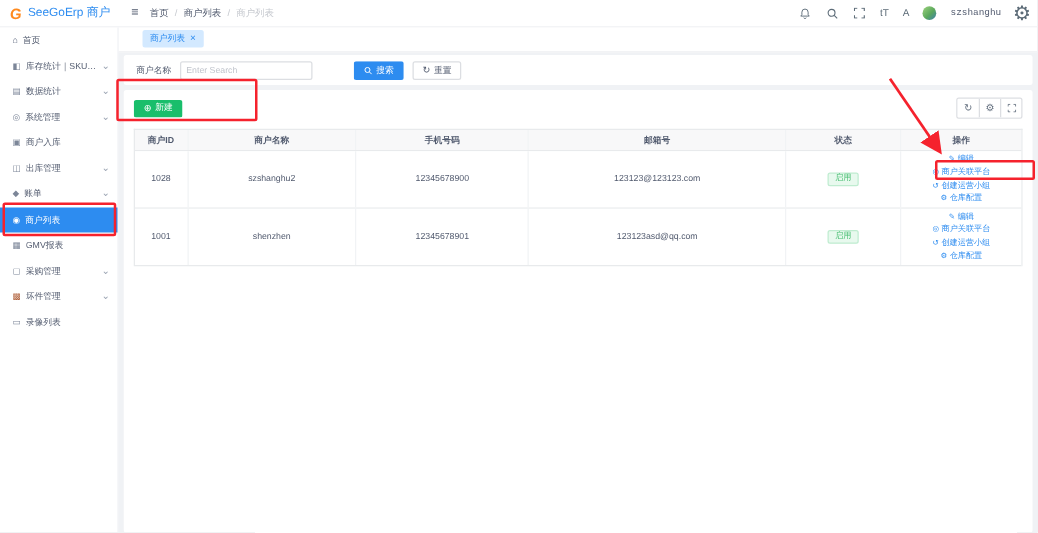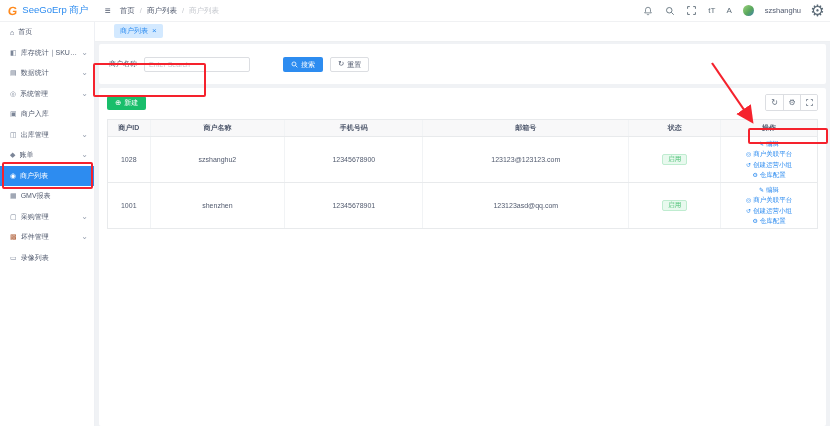--- a/index.html
+++ b/index.html
@@ -19,21 +19,21 @@
   .crumb { color:#515a6e; cursor:pointer; }
   .crumb-sep { color:#c5c8ce; }
   .crumb-last { color:#c5c8ce; }
   .header-right { margin-left:auto; display:flex; align-items:center; gap:11px; }
   .hicon { width:11px; height:11px; display:flex; align-items:center; justify-content:center;
            color:#5c6b77; cursor:pointer; }
   .hicon svg { display:block; }
   .txticon { font-size:8px; color:#5c6b77; letter-spacing:0; cursor:pointer; line-height:1; }
   .avatar { width:11px; height:11px; border-radius:50%; flex:none; cursor:pointer;
             background:linear-gradient(135deg,#9fd37e 0%,#5aa85c 55%,#3d7fae 100%); }
-  .username { font-size:7.5px; color:#515a6e; cursor:pointer; }
+  .username { font-size:7.5px; color:#515a6e; cursor:pointer;font-family:Liberation Mono, monospace; }
 
   
   .body { display:flex; height:404px; }
   aside { width:95px; flex:none; background:#fff; border-right:1px solid #eef0f4; }
   .menu-item { height:20.5px; display:flex; align-items:center; padding:0 6px 0 10px;
                font-size:7px; color:#515a6e; cursor:pointer; white-space:nowrap; }
   .menu-item .mi { font-size:7px; color:#7c8698; margin-right:4px; flex:none; }
   .menu-item .mi.icon-dark { color:#44516b; }
   .menu-item .mi.icon-warm { color:#b0603a; }
   .menu-item .chev { margin-left:auto; color:#9aa3b2; font-size:8px; line-height:4px; }
@@ -45,21 +45,21 @@
 
   
   .tabbar { height:20px; background:#fff; display:flex; align-items:flex-end;
             padding:0 0 3px 19px; border-bottom:1px solid #eef0f2; }
   .tab { height:14px; background:#d3e9ff; color:#2d8cf0; font-size:7px; border-radius:2px;
          display:flex; align-items:center; padding:0 6px; gap:4px; cursor:pointer; }
   .tab-close { font-size:8px; line-height:1; color:#2d8cf0; cursor:pointer; }
 
   
   .content { flex:1; padding:2px 4px 0; display:flex; flex-direction:column; min-height:0; }
-  .search-card { background:#fff; height:40px; border-radius:2px; display:flex; align-items:center;
+  .search-card { background:#fff; height:24px; border-radius:2px; display:flex; align-items:center;
                  padding:0 10px; gap:7px; flex:none; }
   .field-label { font-size:7px; color:#515a6e; white-space:nowrap; }
   .search-input { width:106px; height:15px; border:1px solid #dcdee2; border-radius:2px;
                   font-size:7px; padding:0 4px; color:#515a6e; outline:none;
                   font-family:"Liberation Sans","DejaVu Sans",sans-serif; }
   .search-input::placeholder { color:#c0c4cc; }
   .btn { height:15px; display:inline-flex; align-items:center; gap:3px; padding:0 7px;
          font-size:7px; border-radius:2px; cursor:pointer; border:1px solid transparent;
          white-space:nowrap; line-height:1; }
   .btn-primary { background:#2d8cf0; color:#fff; margin-left:26px; }

